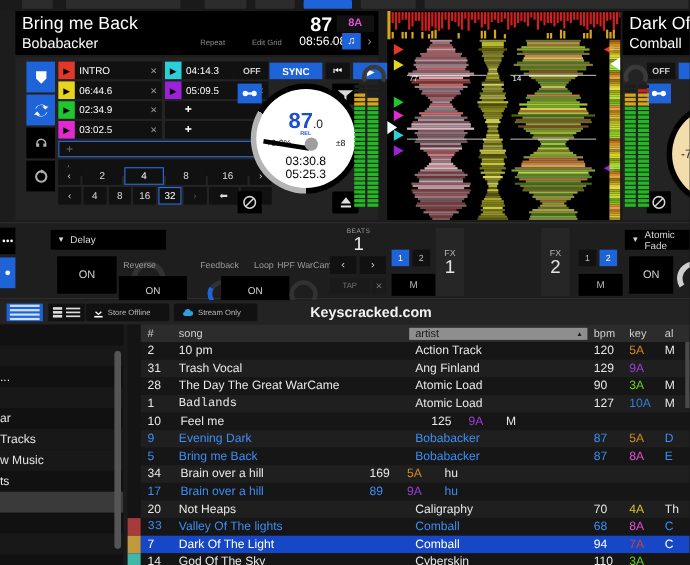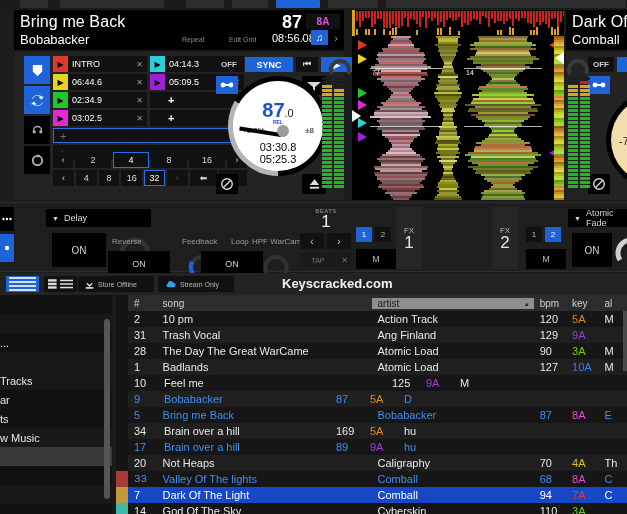--- a/index.html
+++ b/index.html
@@ -1133,24 +1133,24 @@
         <span>Stream Only</span>
       </div>
       <div class="wmark">Keyscracked.com</div>
     </div>
 
     <div class="tree">
       <div class="trow"></div>
       <div class="trow alt"></div>
       <div class="trow">...</div>
       <div class="trow alt"></div>
+      <div class="trow">ar</div>
       <div class="trow alt"> Tracks</div>
-      <div class="trow">ar</div>
+      <div class="trow alt">w Music</div>
       <div class="trow">ts</div>
-      <div class="trow alt">w Music</div>
       <div class="trow sel"></div>
       <div class="trow"></div>
       <div class="trow alt"></div>
       <div class="trow"></div>
       <div class="treescroll"></div>
     </div>
 
     <div class="colorcol">
         <div style="height: 16px;"></div>
         <div class="ccell" style="background: transparent;"></div>
@@ -1197,35 +1197,36 @@
           <div class="trw even">
             <div class="c-num" style="color: rgb(232, 232, 232);">28</div>
             <div class="c-song" style="color: rgb(232, 232, 232);">The Day The Great WarCame</div>
             <div class="c-art" style="color: rgb(232, 232, 232);">Atomic Load</div>
             <div class="c-bpm" style="color: rgb(232, 232, 232);">90</div>
             <div class="c-key" style="color: rgb(111, 209, 31);">3A</div>
             <div class="c-alb" style="color: rgb(232, 232, 232);">M</div>
           </div>
           <div class="trw odd">
             <div class="c-num" style="color: rgb(232, 232, 232);">1</div>
-            <div class="c-song" style="color: rgb(232, 232, 232);">Badlands</div>
+            <div class="c-song" style="color: rgb(232, 232, 232); font-family: Liberation Mono, monospace;">Badlands</div>
             <div class="c-art" style="color: rgb(232, 232, 232);">Atomic Load</div>
             <div class="c-bpm" style="color: rgb(232, 232, 232);">127</div>
             <div class="c-key" style="color: rgb(58, 125, 221);">10A</div>
             <div class="c-alb" style="color: rgb(232, 232, 232);">M</div>
           </div>
           <div class="trw even">
             <div class="c-num" style="color: rgb(232, 232, 232);">10</div>
             <div class="c-song" style="color: rgb(232, 232, 232);">Feel me</div>
             <div class="c-bpm" style="color: rgb(232, 232, 232);">125</div>
             <div class="c-key" style="color: rgb(157, 63, 216);">9A</div>
             <div class="c-alb" style="color: rgb(232, 232, 232);">M</div>
           </div>
           <div class="trw odd">
             <div class="c-num" style="color: rgb(61, 142, 245);">9</div>
+            <div class="c-song" style="color: rgb(61, 142, 245);">Evening Dark</div>
             <div class="c-art" style="color: rgb(61, 142, 245);">Bobabacker</div>
             <div class="c-bpm" style="color: rgb(61, 142, 245);">87</div>
             <div class="c-key" style="color: rgb(217, 138, 34);">5A</div>
             <div class="c-alb" style="color: rgb(61, 142, 245);">D</div>
           </div>
           <div class="trw even">
             <div class="c-num" style="color: rgb(61, 142, 245);">5</div>
             <div class="c-song" style="color: rgb(61, 142, 245);">Bring me Back</div>
             <div class="c-art" style="color: rgb(61, 142, 245);">Bobabacker</div>
             <div class="c-bpm" style="color: rgb(61, 142, 245);">87</div>

